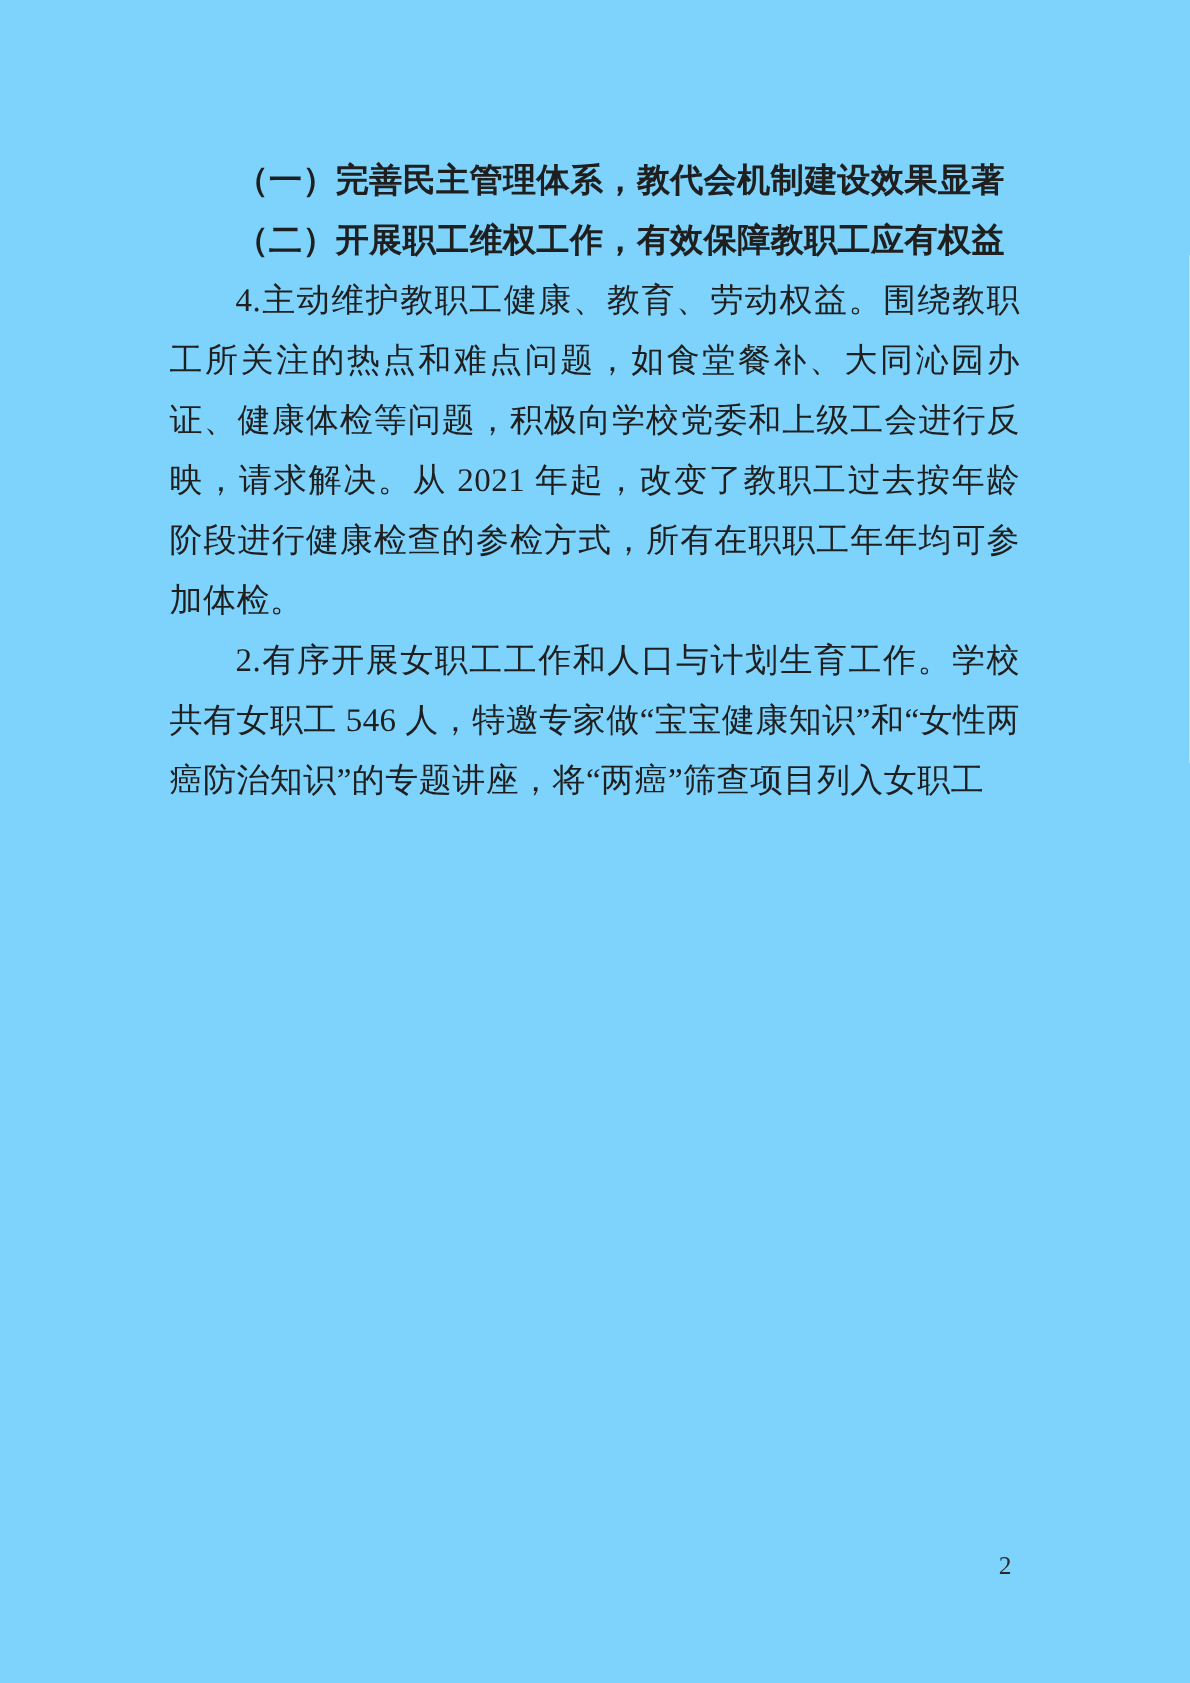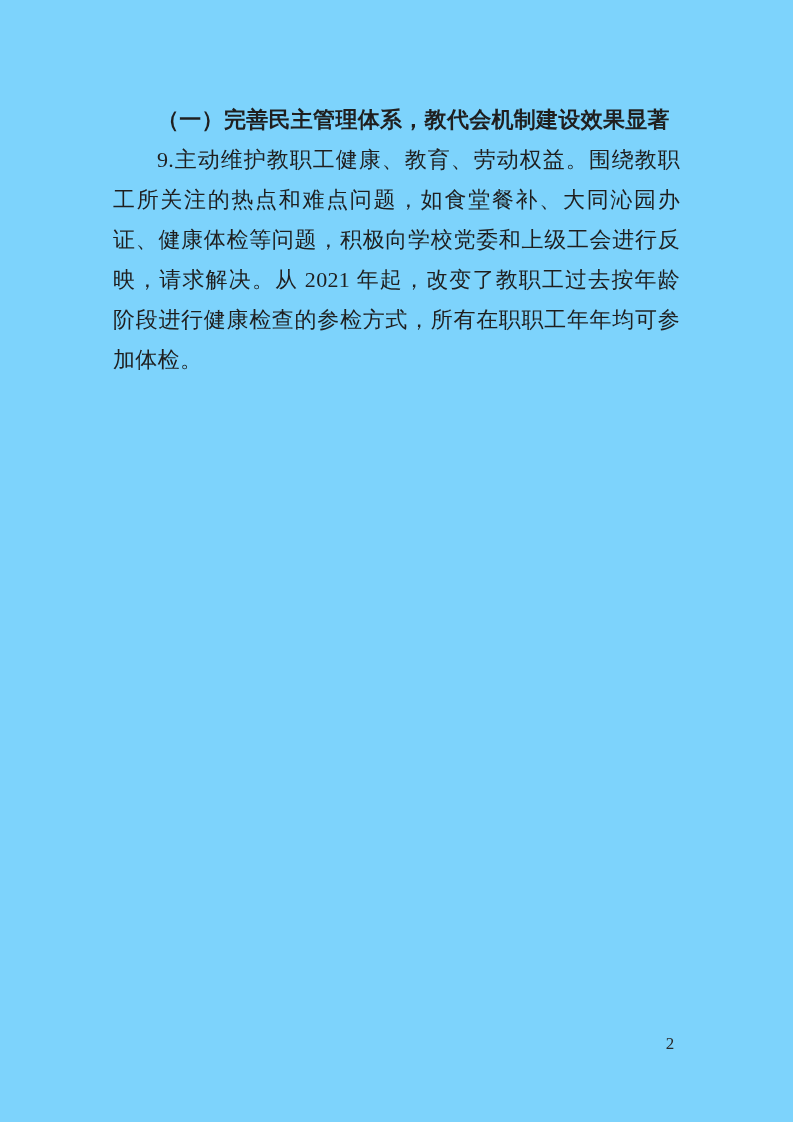--- a/index.html
+++ b/index.html
@@ -52,17 +52,19 @@
     text-align: center;
     color: #2a2a2a;
   }
 </style>
 </head>
 <body>
 
 <div class="page">
   <div class="content">
     <p class="heading">（一）完善民主管理体系，教代会机制建设效果显著</p>
-    <p class="para">9.主动维护教职工健康、教育、劳动权益。围绕教职工所关注的热点和难点问题，如食堂餐补、大同沁园办证、健康体检等问题，积极向学校党委和上级工会进行反映，请求解决。从 2021 年起，改变了教职工过去按年龄阶段进行健康检查的参检方式，所有在职职工年年均可参加体检。</p>
+    <p class="heading">（二）开展职工维权工作，有效保障教职工应有权益</p>
+    <p class="para">4.主动维护教职工健康、教育、劳动权益。围绕教职工所关注的热点和难点问题，如食堂餐补、大同沁园办证、健康体检等问题，积极向学校党委和上级工会进行反映，请求解决。从 2021 年起，改变了教职工过去按年龄阶段进行健康检查的参检方式，所有在职职工年年均可参加体检。</p>
+    <p class="para">2.有序开展女职工工作和人口与计划生育工作。学校共有女职工 546 人，特邀专家做“宝宝健康知识”和“女性两癌防治知识”的专题讲座，将“两癌”筛查项目列入女职工</p>
   </div>
 
   <div class="page-number">2</div>
 </div>
 
 </body></html>

